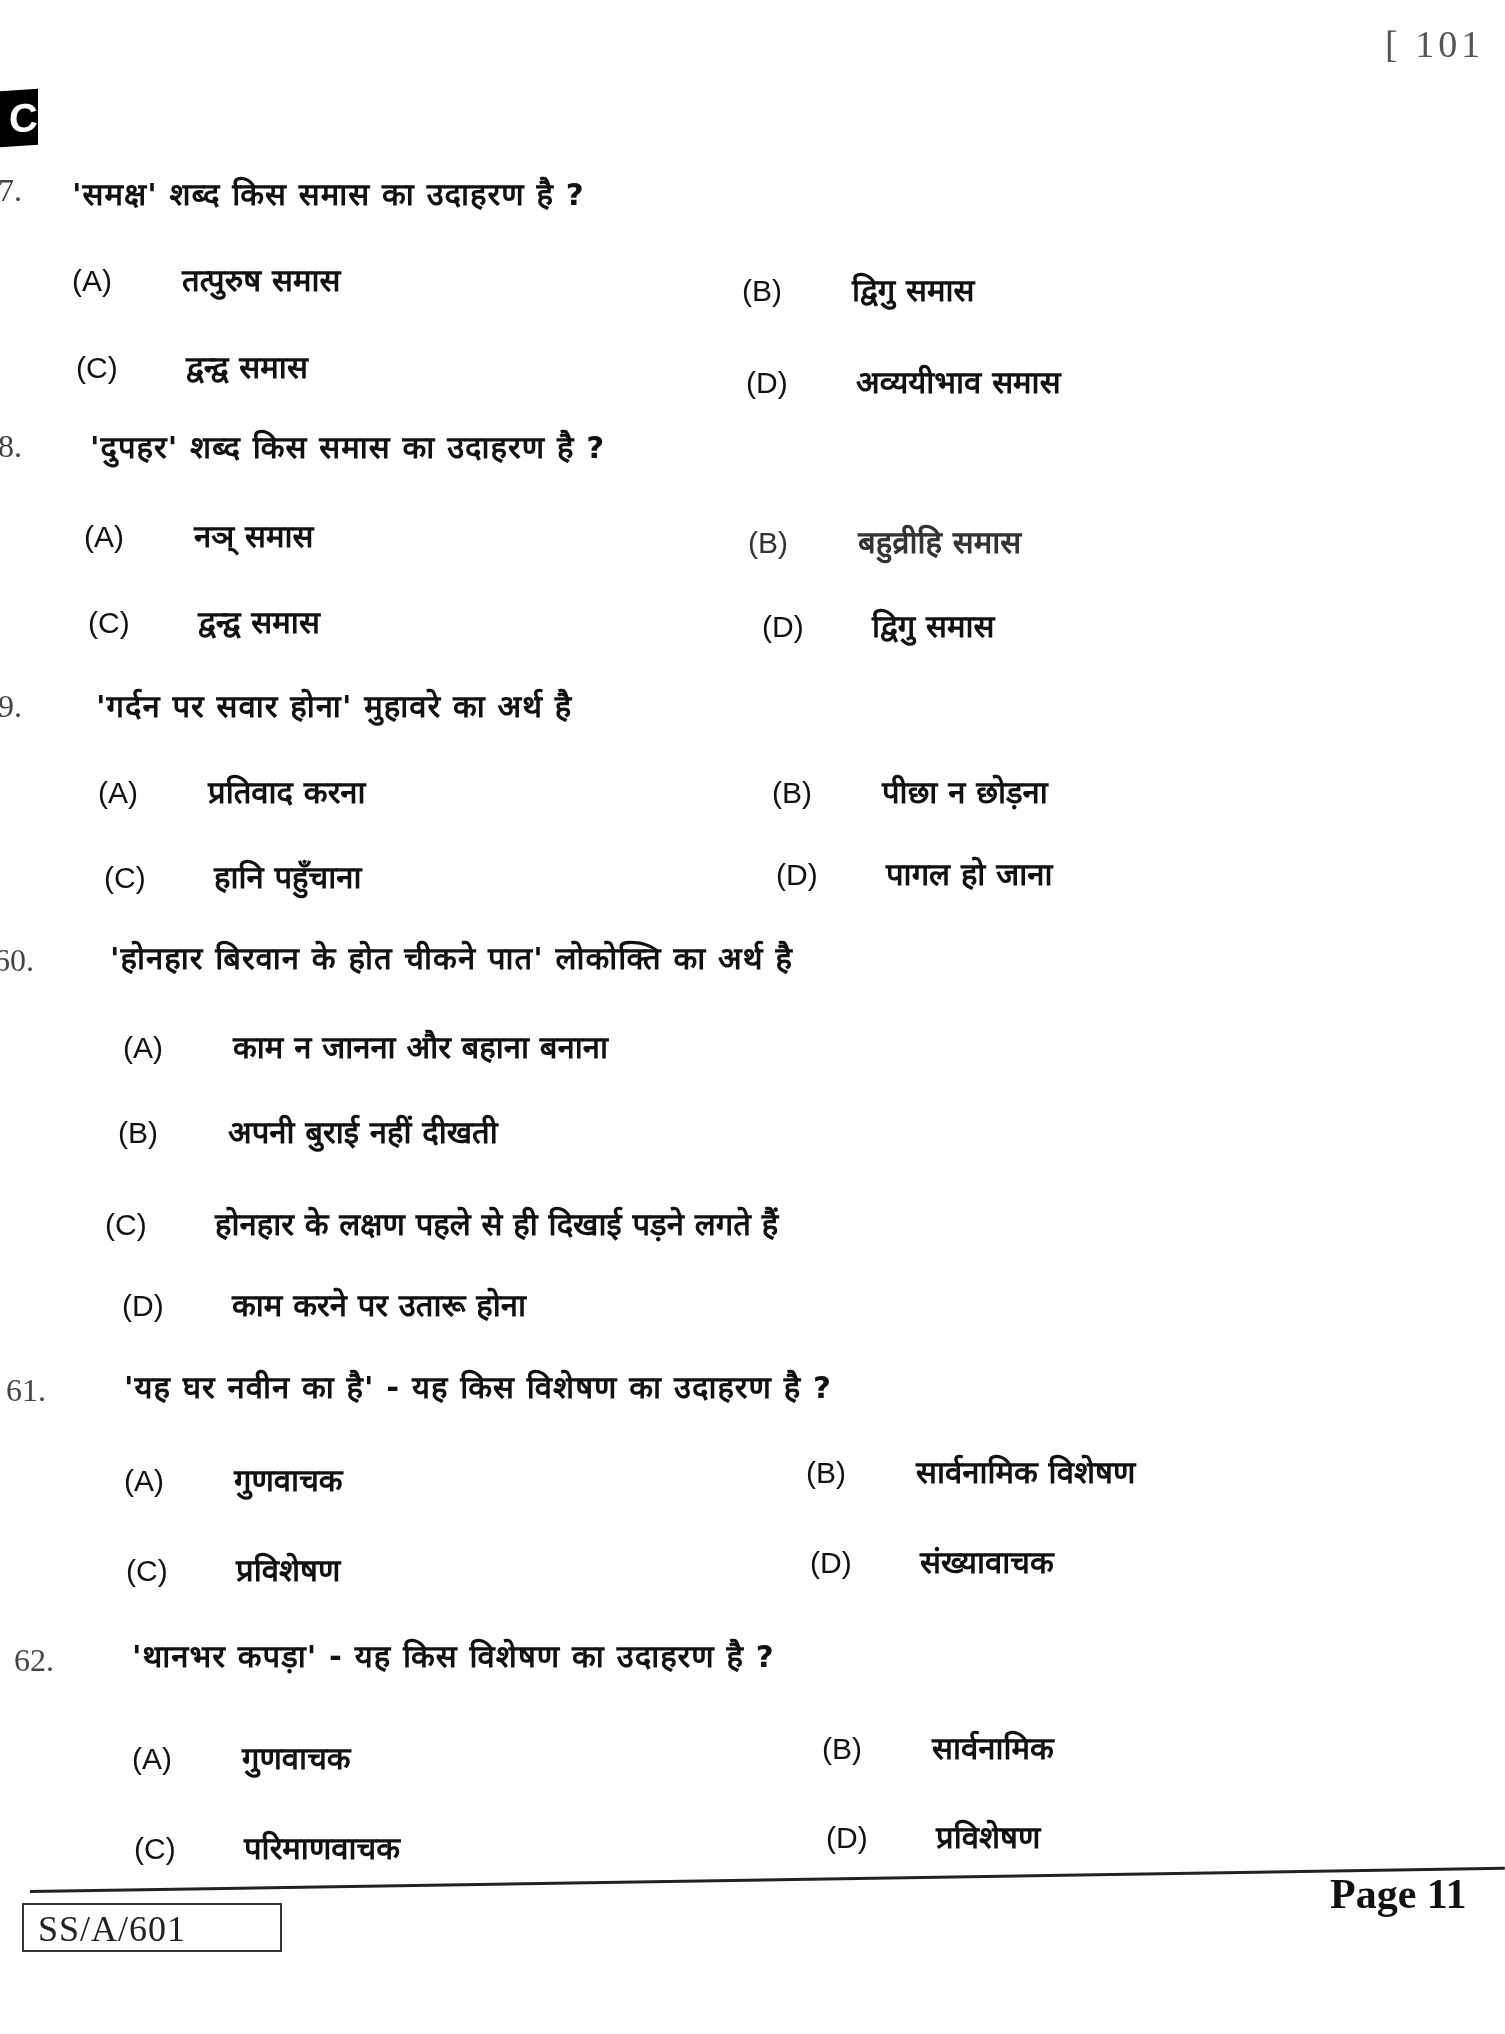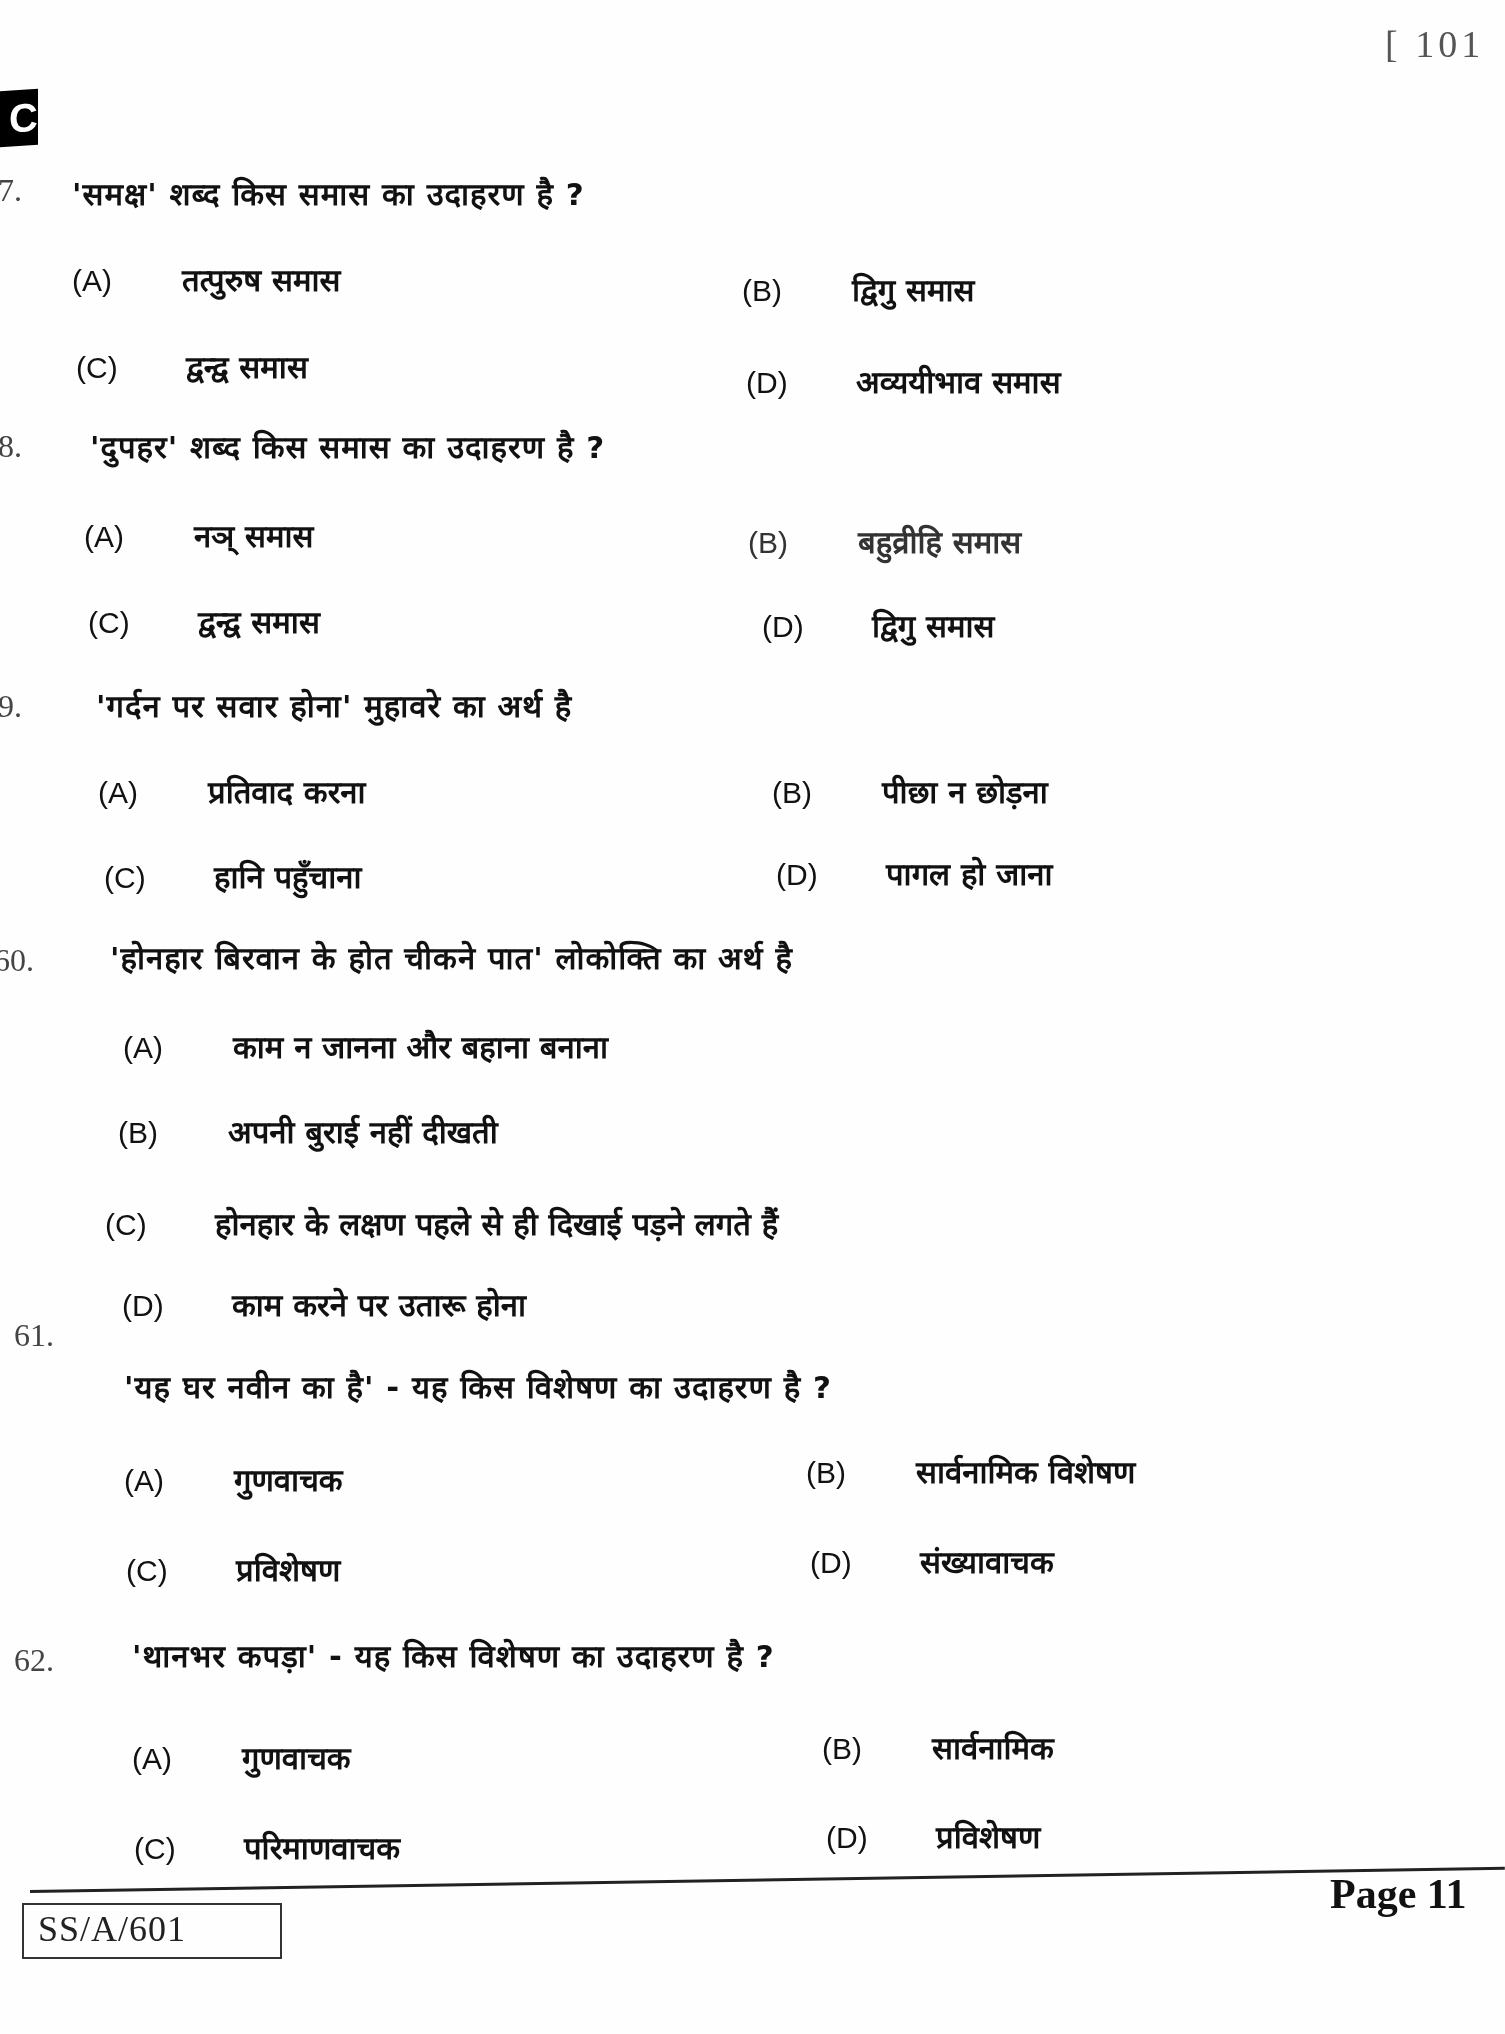--- a/index.html
+++ b/index.html
@@ -32,21 +32,21 @@
   .opt .lbl {
     display: inline-block; font-family: "Liberation Sans", sans-serif;
     font-size: 30px; width: 110px;
   }
   .opt .txt { font-size: 31px; font-weight: bold; }
   .footer-line {
     position: absolute; left: 30px; top: 1890px; width: 1475px; height: 3px;
     background: #222; transform: rotate(-0.9deg); transform-origin: left center;
   }
   .code-box {
-    position: absolute; left: 22px; top: 1903px; width: 260px; height: 56px;
+    position: absolute; left: 22px; top: 1903px; width: 260px; height: 49px;
     border: 2px solid #333; font-family: "Liberation Serif", serif;
     font-size: 36px; line-height: 48px; padding-left: 14px; box-sizing: border-box;
     color: #222; letter-spacing: 1px;
   }
   .page-label {
     position: absolute; left: 1330px; top: 1870px; font-family: "Liberation Serif", serif;
     font-weight: bold; font-size: 42px; color: #111;
   }
   .mark { color: #333; }
 </style>
@@ -86,21 +86,21 @@
 <div class="q">
   <span class="qnum" style="left:-6px;top:942px;">60.</span>
   <span class="stem" style="left:110px;top:936px;">'होनहार बिरवान के होत चीकने पात' लोकोक्ति का अर्थ है</span>
   <div class="opt" style="left:114px;top:1025px;margin-left:9px;"><span class="lbl">(A)</span><span class="txt">काम न जानना और बहाना बनाना</span></div>
   <div class="opt" style="left:118px;top:1110px;"><span class="lbl">(B)</span><span class="txt">अपनी बुराई नहीं दीखती</span></div>
   <div class="opt" style="left:105px;top:1196px;margin-top:6px;"><span class="lbl">(C)</span><span class="txt">होनहार के लक्षण पहले से ही दिखाई पड़ने लगते हैं</span></div>
   <div class="opt" style="left:122px;top:1283px;"><span class="lbl">(D)</span><span class="txt">काम करने पर उतारू होना</span></div>
 </div>
 
 <div class="q">
-  <span class="qnum" style="left:6px;top:1317px;margin-left:8px;">61.</span>
+  <span class="qnum" style="left:6px;top:1372px;">61.</span>
   <span class="stem" style="left:124px;top:1365px;">'यह घर नवीन का है' - यह किस विशेषण का उदाहरण है ?</span>
   <div class="opt" style="left:124px;top:1458px;"><span class="lbl">(A)</span><span class="txt">गुणवाचक</span></div>
   <div class="opt" style="left:806px;top:1450px;"><span class="lbl">(B)</span><span class="txt">सार्वनामिक विशेषण</span></div>
   <div class="opt" style="left:126px;top:1548px;"><span class="lbl">(C)</span><span class="txt">प्रविशेषण</span></div>
   <div class="opt" style="left:810px;top:1540px;"><span class="lbl">(D)</span><span class="txt">संख्यावाचक</span></div>
 </div>
 
 <div class="q">
   <span class="qnum" style="left:14px;top:1642px;">62.</span>
   <span class="stem" style="left:132px;top:1634px;">'थानभर कपड़ा' - यह किस विशेषण का उदाहरण है ?</span>

